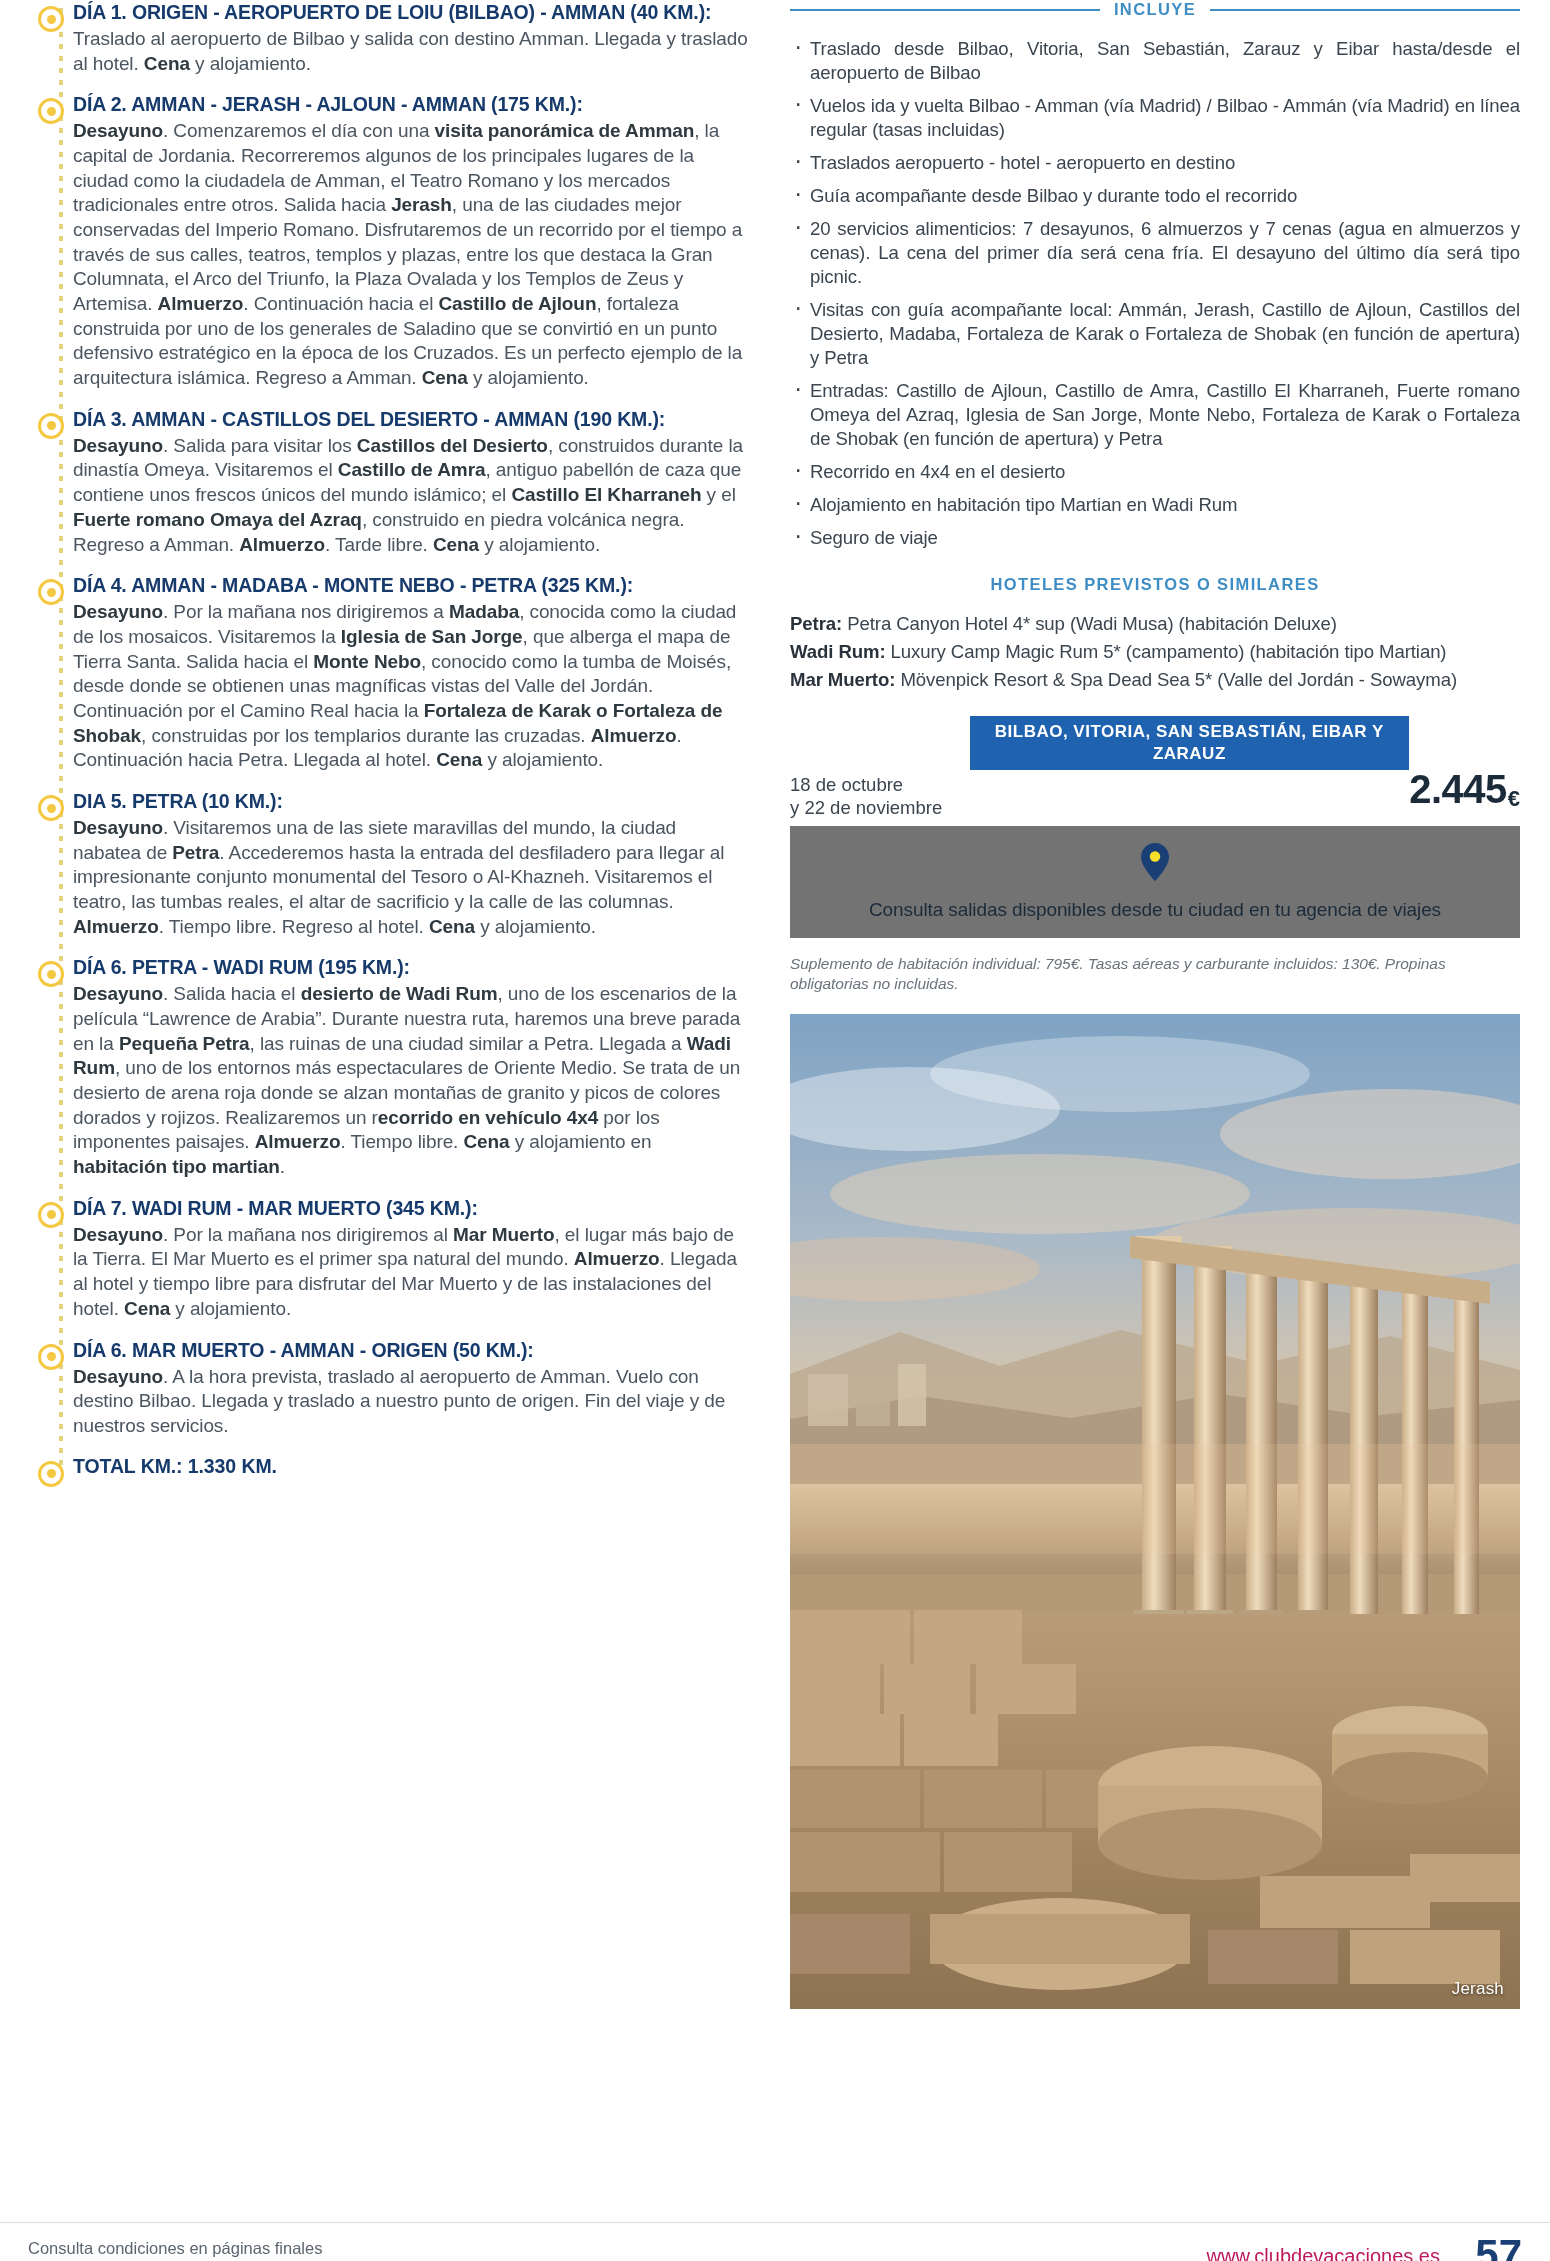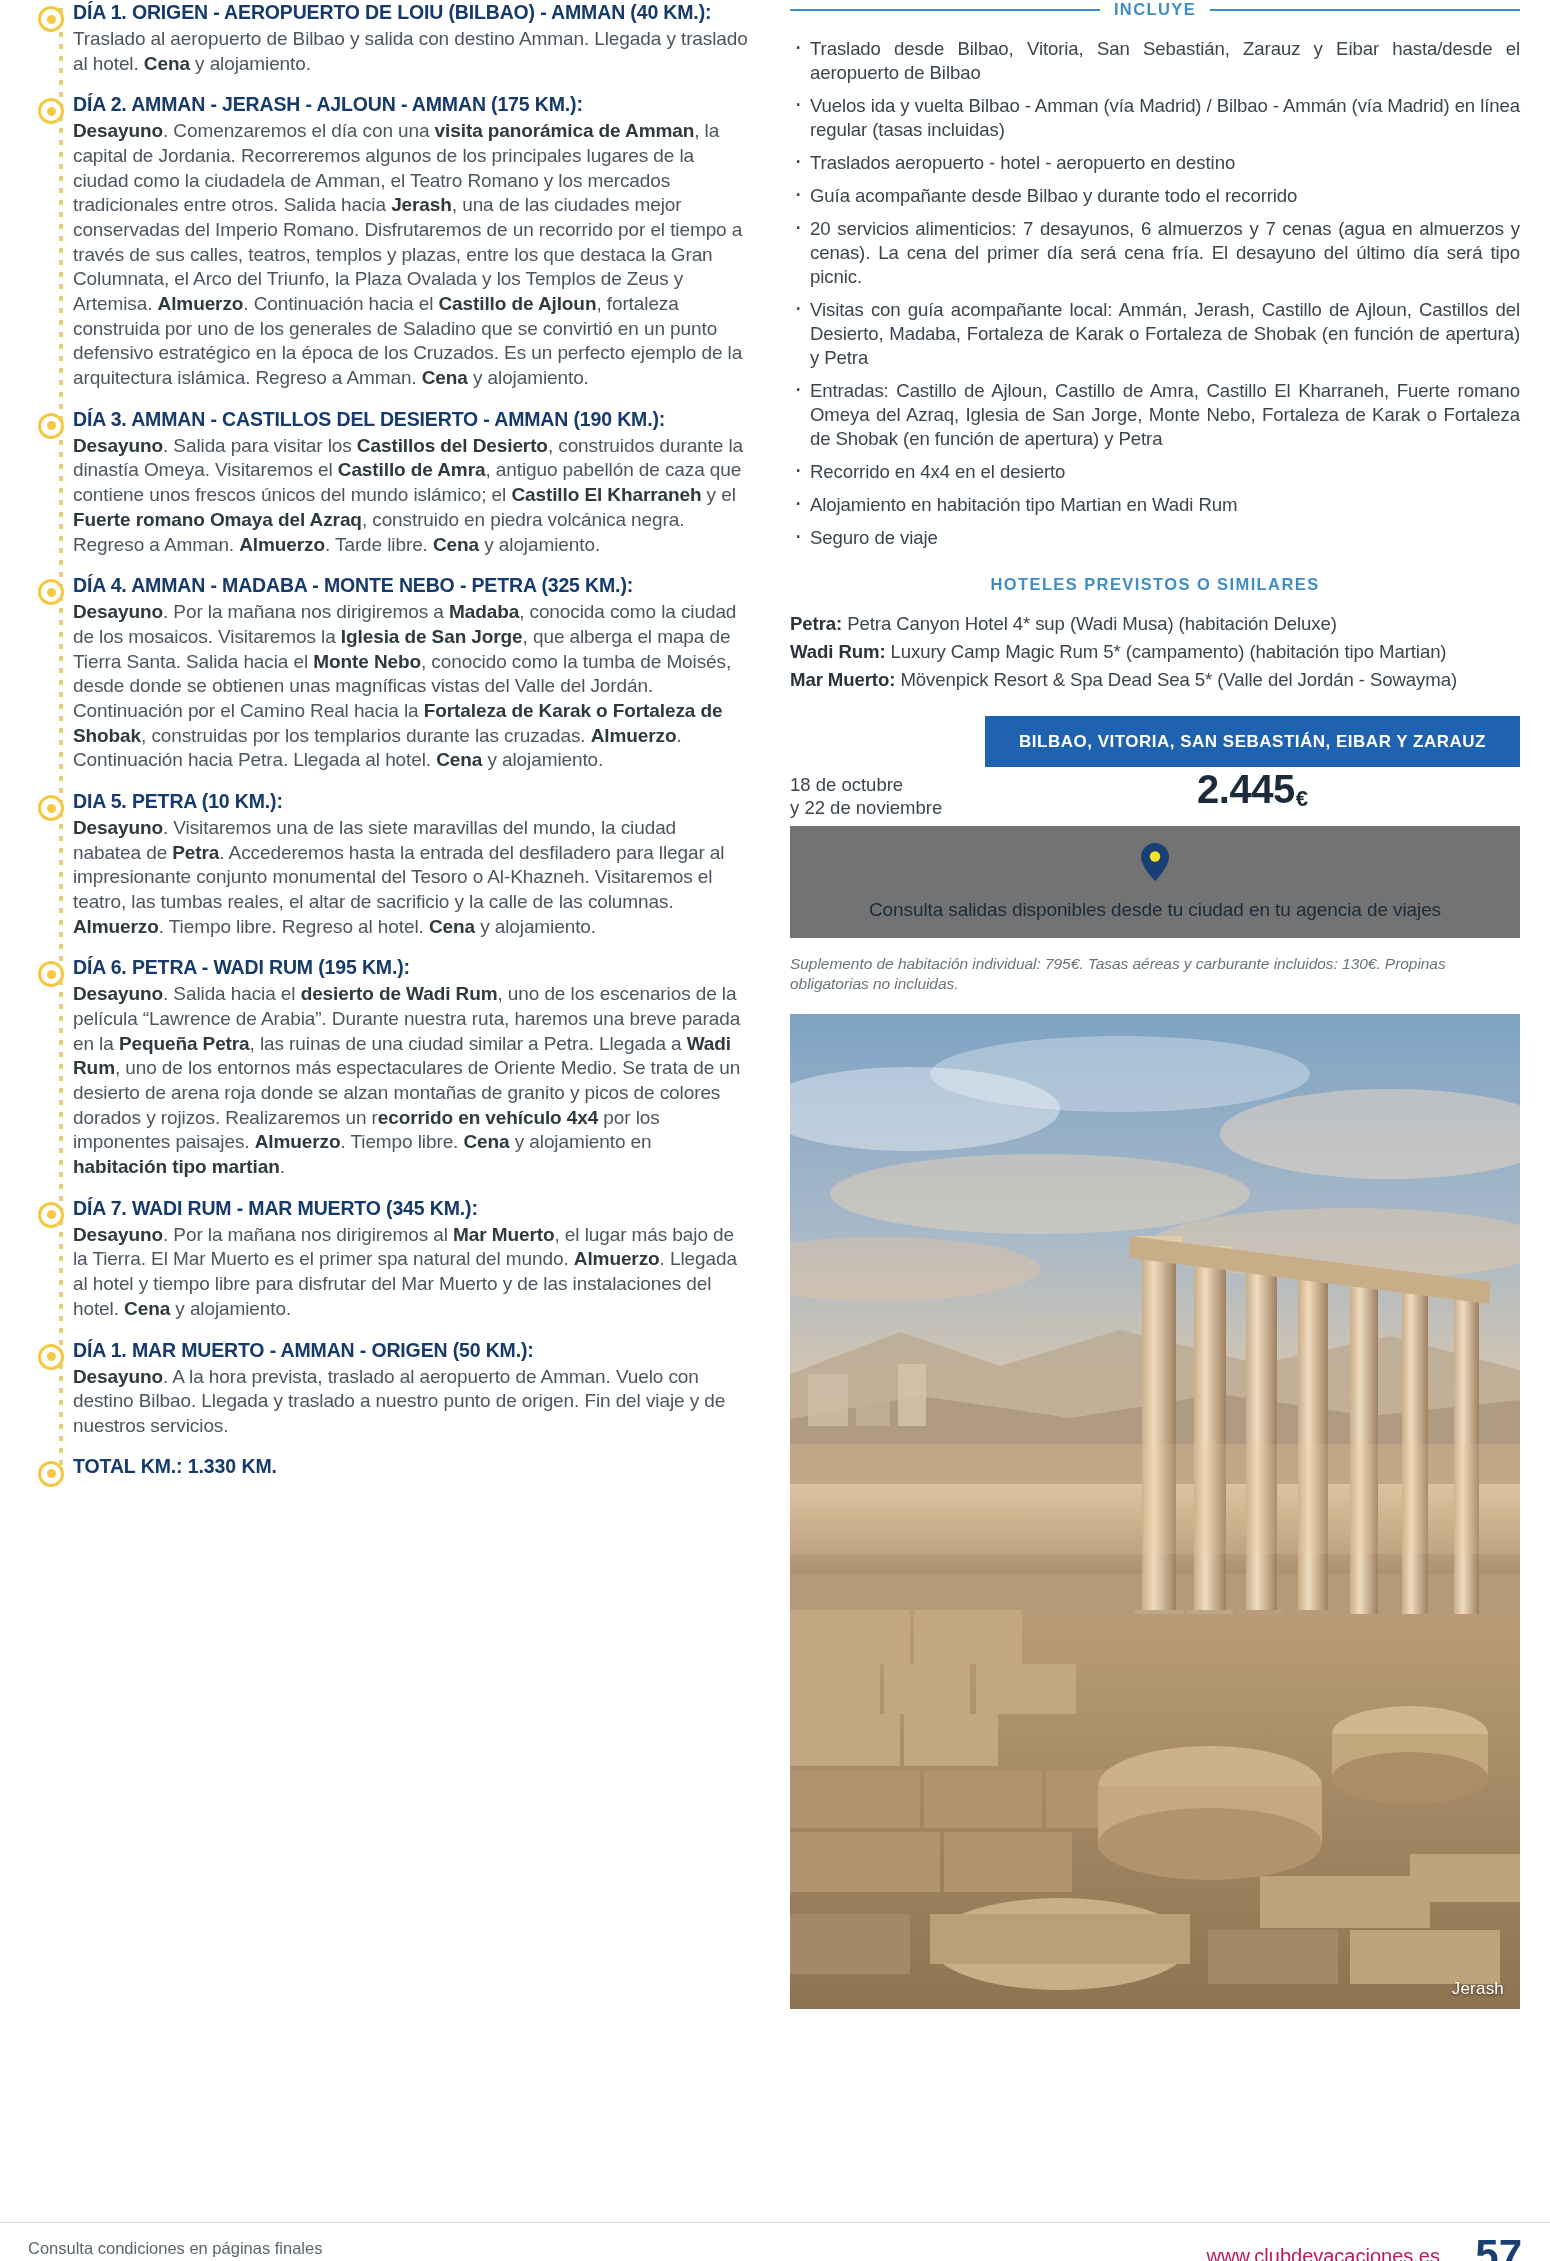--- a/index.html
+++ b/index.html
@@ -170,21 +170,21 @@
     background: #ffffff;
     display: flex;
     align-items: center;
     font-size: 18.5px;
     line-height: 1.25;
     color: #3b454f;
     padding-top: 30px;
     align-self: flex-end;
     height: 62px;
   }
-  .price-right { flex: 1 1 auto; display: flex; flex-direction: column; }
+  .price-right { flex: 1 1 auto; display: flex; flex-direction: row; }
   .price-cities {
     background: #1f63b0;
     color: #ffffff;
     font-size: 17px;
     font-weight: bold;
     letter-spacing: 0.5px;
     line-height: 1.25;
     text-align: center;
     padding: 7px 10px 8px 10px;
     height: 54px;
@@ -342,21 +342,21 @@
     </div>
 
     <div class="day-block">
       <span class="day-marker"></span>
       <div class="day-title">DÍA 7. WADI RUM - MAR MUERTO (345 KM.):</div>
       <div class="day-body"><b>Desayuno</b>. Por la mañana nos dirigiremos al <b>Mar Muerto</b>, el lugar más bajo de la Tierra. El Mar Muerto es el primer spa natural del mundo. <b>Almuerzo</b>. Llegada al hotel y tiempo libre para disfrutar del Mar Muerto y de las instalaciones del hotel. <b>Cena</b> y alojamiento.</div>
     </div>
 
     <div class="day-block">
       <span class="day-marker"></span>
-      <div class="day-title">DÍA 1. MAR MUERTO - AMMAN - ORIGEN (50 KM.):</div>
+      <div class="day-title">DÍA 6. MAR MUERTO - AMMAN - ORIGEN (50 KM.):</div>
       <div class="day-body"><b>Desayuno</b>. A la hora prevista, traslado al aeropuerto de Amman. Vuelo con destino Bilbao. Llegada y traslado a nuestro punto de origen. Fin del viaje y de nuestros servicios.</div>
     </div>
 
     <div class="day-block" style="margin-bottom:0">
       <span class="day-marker"></span>
       <div class="total-km">TOTAL KM.: 1.330 KM.</div>
     </div>
   </div>
 
   <div class="right-col">

